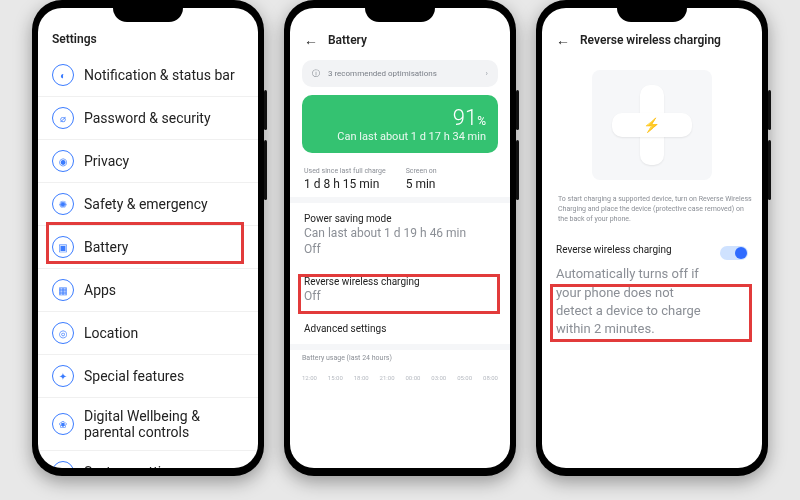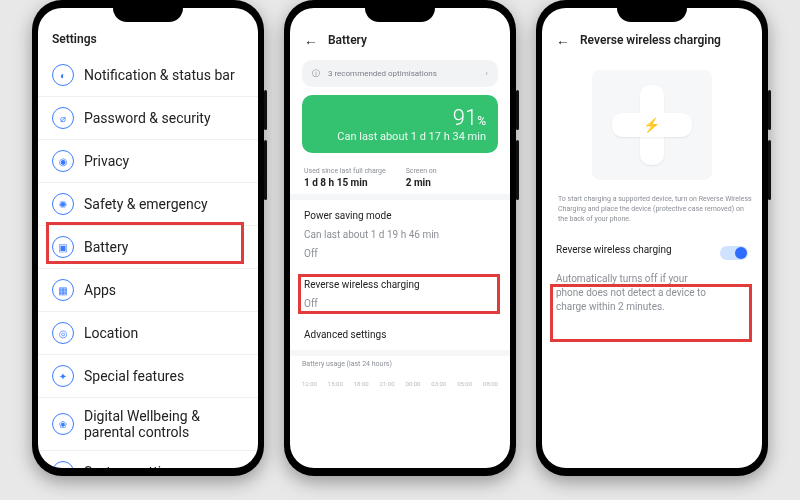--- a/index.html
+++ b/index.html
@@ -19,43 +19,43 @@
   .ic{width:20px;height:20px;border:1.5px solid #3b7cff;border-radius:50%;display:flex;align-items:center;justify-content:center;color:#3b7cff;font-size:10px;flex:0 0 20px}
   .row-label{font-size:14px;color:#222}
   .hl{position:absolute;border:3px solid #e23b3b;pointer-events:none;z-index:6}
   
   .pill{margin:4px 12px 8px 12px;background:#f2f3f5;border-radius:10px;padding:8px 10px;display:flex;align-items:center;gap:8px;color:#7a7f87;font-size:8px}
   .chev{margin-left:auto;color:#9aa0a8}
   .batt-card{margin:0 12px 8px 12px;background:#34c271;border-radius:10px;color:#fff;padding:10px 12px;text-align:right}
   .batt-pct{font-size:22px;font-weight:300}
   .batt-sub{font-size:11px;opacity:.9}
   .stats{display:flex;gap:20px;padding:6px 14px;color:#8b8f96;font-size:7px}
-  .stats b{display:block;color:#222;font-size:10px;font-weight:700;margin-top:2px}
+  .stats b{display:block;color:#222;font-size:12px;font-weight:400;margin-top:2px}
   .item{padding:10px 14px}
   .item .t{font-size:10px;color:#222}
-  .item .s{font-size:10px;color:#8b8f96;margin-top:8px}
+  .item .s{font-size:12px;color:#8b8f96;margin-top:2px}
   .sep{height:6px;background:#f5f6f8}
   .chart{margin:4px 12px 0 12px}
   .chart-title{font-size:7px;color:#8b8f96;margin-bottom:12px}
   .chart-area{height:62px;background:linear-gradient(#fff,#fff);border:1px solid #eef0f3;border-radius:4px;position:relative;overflow:hidden}
   .chart-area svg{position:absolute;inset:0}
   .axis{display:flex;justify-content:space-between;font-size:6px;color:#b6bac1;margin-top:2px}
   
   .dark{background:#fff}
   .illus{margin:14px auto 14px auto;width:120px;height:110px;position:relative;background:#f6f7f9;border-radius:8px;display:flex;align-items:center;justify-content:center}
   .cross{position:relative;width:80px;height:80px}
   .cross:before,.cross:after{content:"";position:absolute;background:#fff;border-radius:10px;box-shadow:0 1px 2px rgba(0,0,0,.08)}
   .cross:before{left:28px;top:0;width:24px;height:80px}
   .cross:after{top:28px;left:0;width:80px;height:24px}
   .bolt{position:absolute;left:50%;top:50%;transform:translate(-50%,-50%);font-size:14px;color:#222;z-index:2}
   .desc{font-size:7px;color:#8b8f96;padding:0 8px 10px 16px;line-height:1.45}
   .toggle-row{padding:10px 14px;display:flex;align-items:flex-start;gap:8px}
   .toggle-row .txt{flex:1}
   .toggle-row .t{font-size:10px;color:#222}
-  .toggle-row .s{font-size:10px;color:#8b8f96;margin-top:17px;line-height:1.4}
+  .toggle-row .s{font-size:13px;color:#8b8f96;margin-top:10px;line-height:1.4}
   .sw{width:28px;height:14px;border-radius:8px;background:#cfe2ff;position:relative;flex:0 0 28px;margin-top:2px}
   .sw:after{content:"";position:absolute;right:1px;top:1px;width:12px;height:12px;border-radius:50%;background:#2f6bff}
 </style>
 </head>
 <body>
 
 <div class="stage">
 
   <div class="phone">
     <div class="side-btn"></div>
@@ -125,21 +125,21 @@
           <span>ⓘ</span>
           <span>3 recommended optimisations</span>
           <span class="chev">›</span>
         </div>
         <div class="batt-card">
           <div><span class="batt-pct">91</span><span style="font-size:12px">%</span></div>
           <div class="batt-sub">Can last about 1 d 17 h 34 min</div>
         </div>
         <div class="stats">
           <div><span>Used since last full charge</span><b>1 d 8 h 15 min</b></div>
-          <div><span>Screen on</span><b>2 min</b></div>
+          <div><span>Screen on</span><b>5 min</b></div>
         </div>
         <div class="sep"></div>
         <div class="item">
           <div class="t">Power saving mode</div>
           <div class="s">Can last about 1 d 19 h 46 min</div>
           <div class="s">Off</div>
         </div>
         <div class="item">
           <div class="t">Reverse wireless charging</div>
           <div class="s">Off</div>

